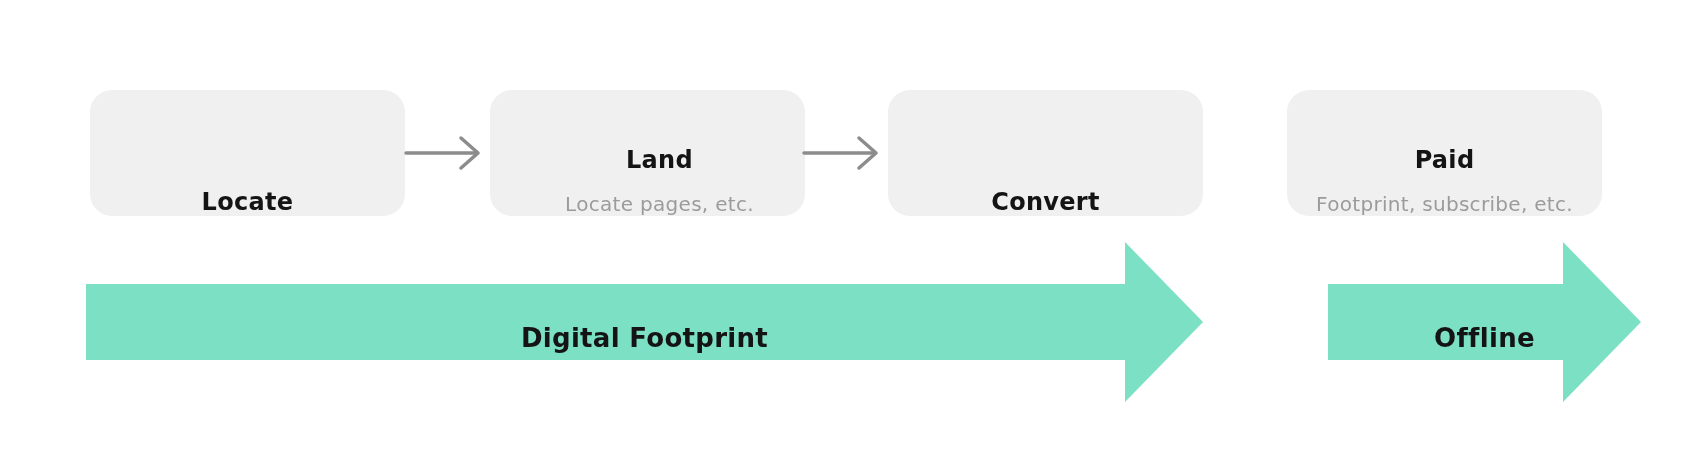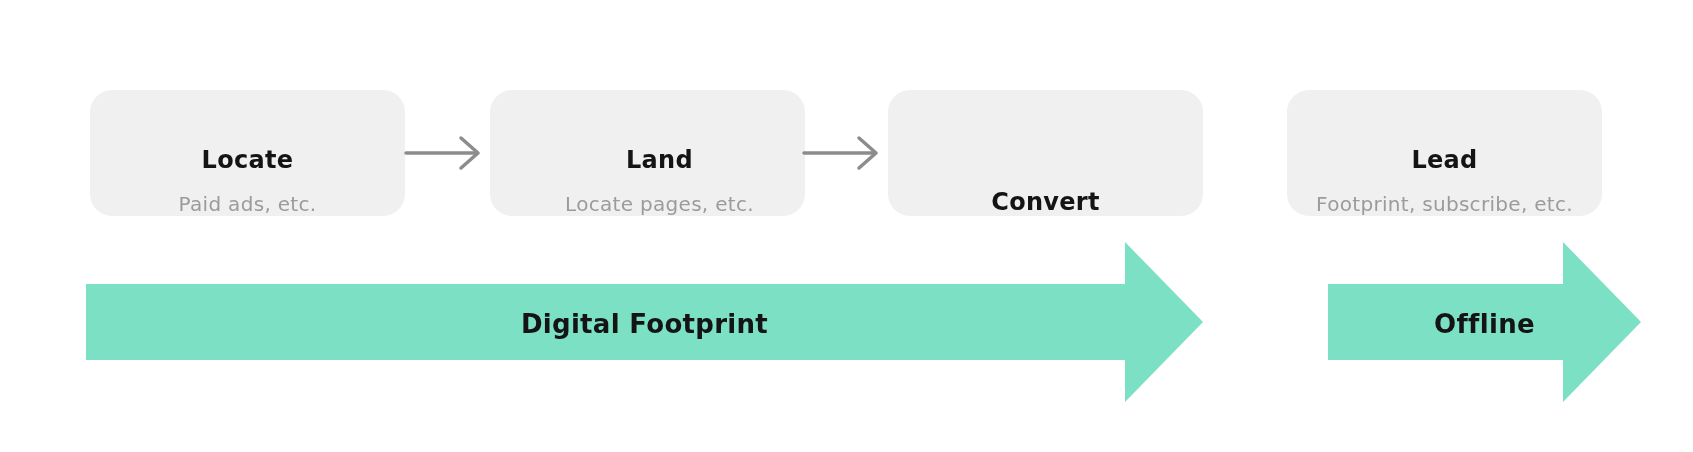--- a/index.html
+++ b/index.html
@@ -88,40 +88,39 @@
     border-top: 80px solid transparent;
     border-bottom: 80px solid transparent;
     border-left: 78px solid var(--arrow-fill);
   }
   .phase-digital .phase-head { left: 1039px; }
   .phase-offline .phase-head { left: 235px; }
 
   .phase-label {
     position: absolute;
     left: 0;
-    top: 42px;
+    top: 56px;
     height: 80px;
     width: 100%;
     display: flex;
     align-items: center;
     justify-content: center;
     font-size: 26px;
     font-weight: 700;
     color: var(--title-text);
     letter-spacing: 0.3px;
   }
 </style>
 </head>
 <body>
 
 <div class="canvas">
 
   <div class="stage-box stage-0">
     <div class="stage-title">Locate</div>
-    <div class="stage-subtitle">Paid ads, etc.</div>
   </div>
 
   <svg class="connector connector-1" viewBox="0 0 84 44">
     <line x1="3" y1="22" x2="74" y2="22" stroke="currentColor" stroke-width="3.5" stroke-linecap="round"></line>
     <path d="M58 7 L75 22 L58 37" fill="none" stroke="currentColor" stroke-width="3.5" stroke-linecap="round" stroke-linejoin="round"></path>
   </svg>
 
   <div class="stage-box stage-1">
     <div class="stage-title">Land</div>
     <div class="stage-subtitle">Locate pages, etc.</div>
@@ -130,21 +129,21 @@
   <svg class="connector connector-2" viewBox="0 0 84 44">
     <line x1="3" y1="22" x2="74" y2="22" stroke="currentColor" stroke-width="3.5" stroke-linecap="round"></line>
     <path d="M58 7 L75 22 L58 37" fill="none" stroke="currentColor" stroke-width="3.5" stroke-linecap="round" stroke-linejoin="round"></path>
   </svg>
 
   <div class="stage-box stage-2">
     <div class="stage-title">Convert</div>
   </div>
 
   <div class="stage-box stage-3">
-    <div class="stage-title">Lead</div>
+    <div class="stage-title">Paid</div>
     <div class="stage-subtitle">Footprint, subscribe, etc.</div>
   </div>
 
   <div class="phase-arrow phase-digital">
     <div class="phase-band"></div>
     <div class="phase-head"></div>
     <div class="phase-label">Digital Footprint</div>
   </div>
 
   <div class="phase-arrow phase-offline">

